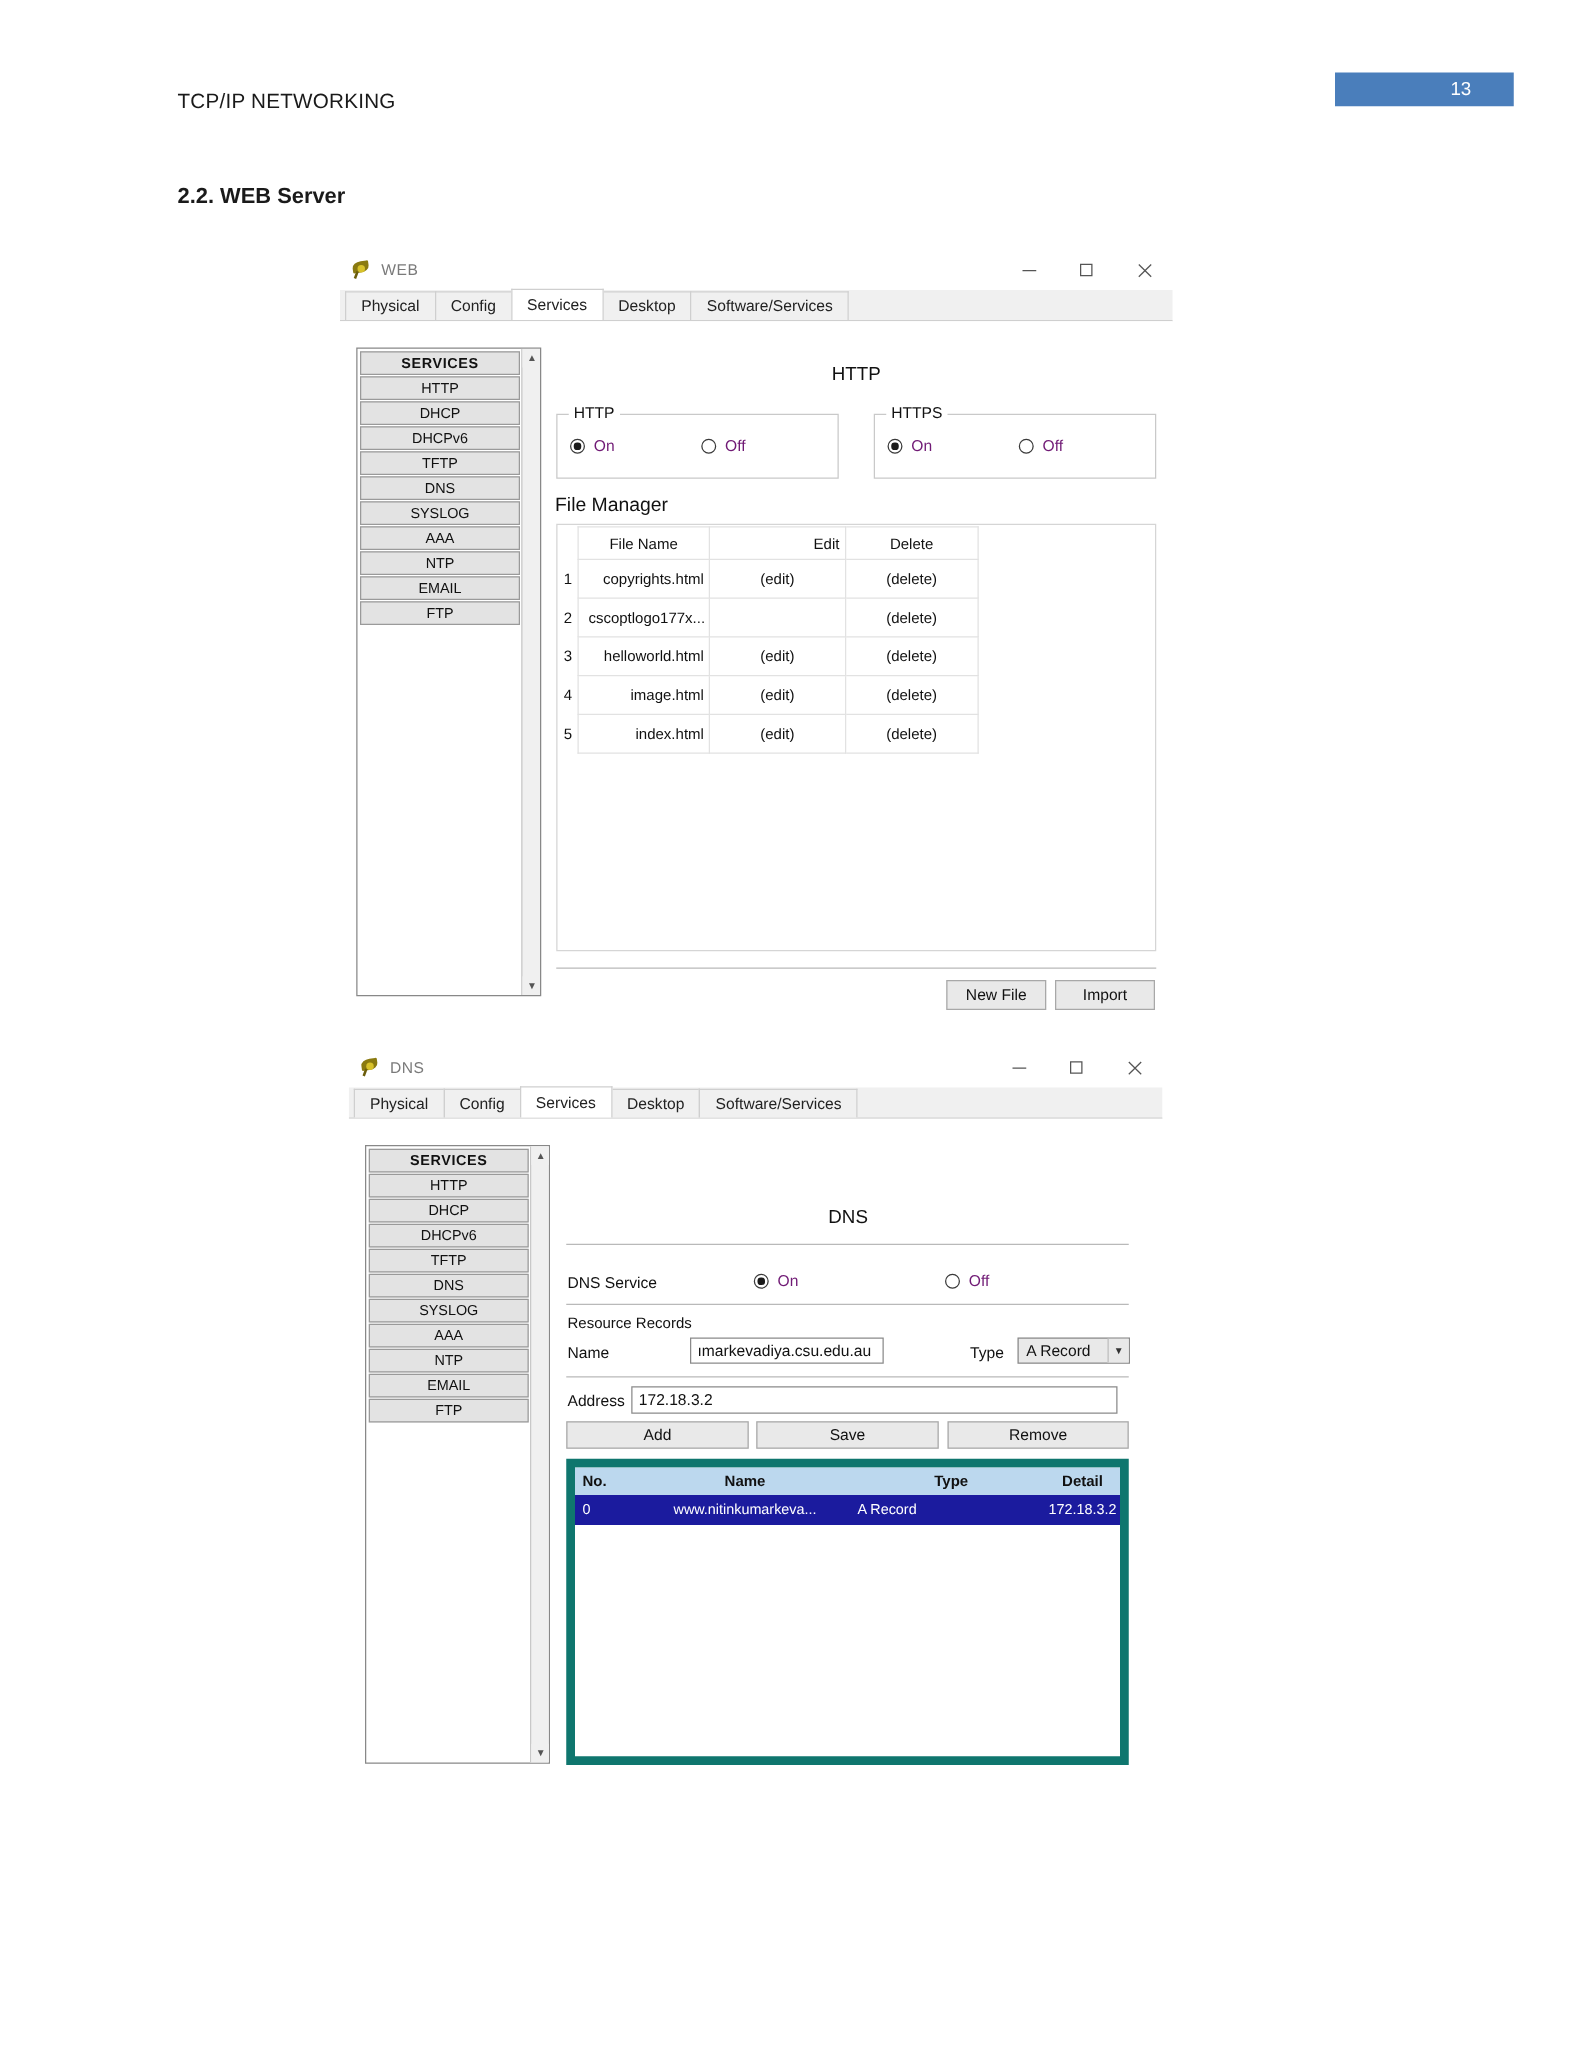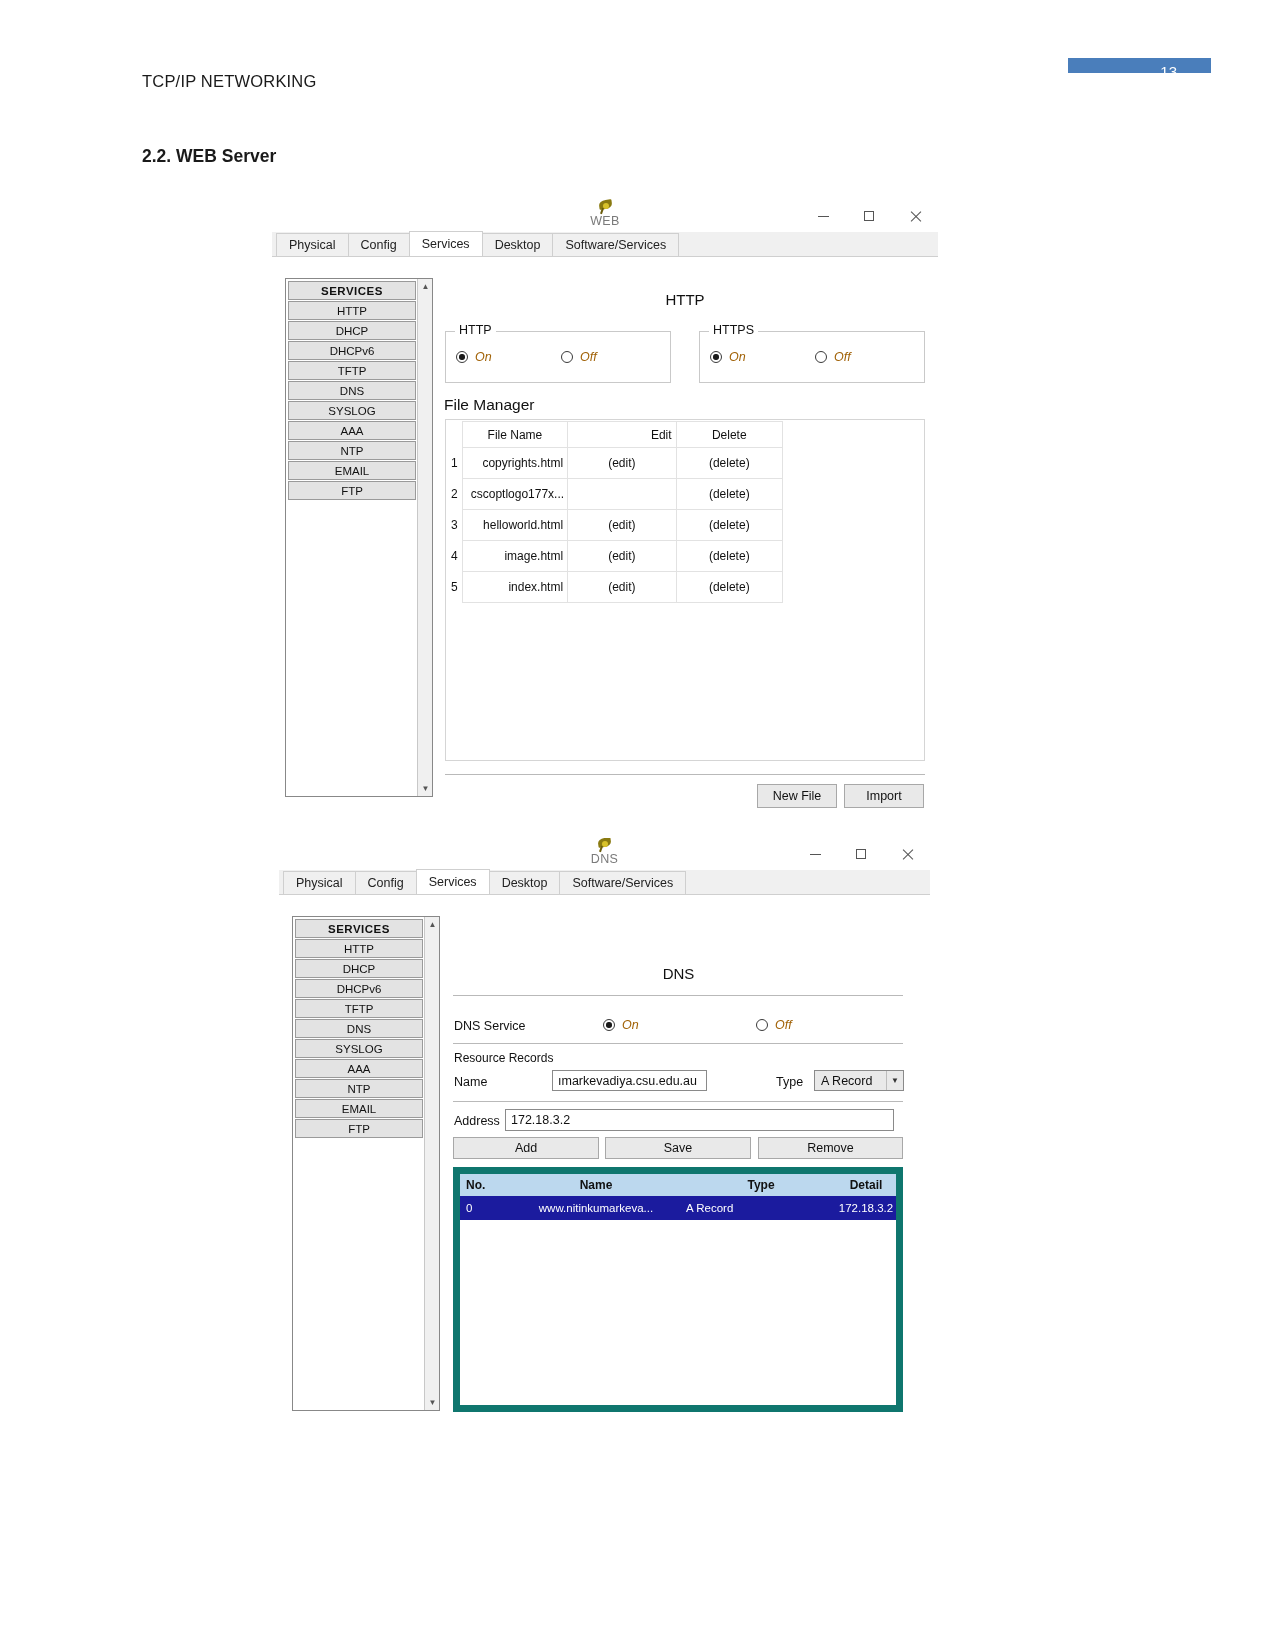--- a/index.html
+++ b/index.html
@@ -14,39 +14,39 @@
   }
 
   
   .doc-header { position:absolute; top:0; left:0; width:1275px; height:110px; }
   .doc-title {
     position:absolute; left:142px; top:72px;
     font-size:16.5px; letter-spacing:.2px; color:#1a1a1a;
     font-family:"Liberation Sans", sans-serif;
   }
   .page-badge {
-    position:absolute; left:1068px; top:58px; width:143px; height:15px;
+    position:absolute; left:1068px; top:58px; width:143px; height:27px;
     background:#4a7ebb; color:#ffffff;
     font-size:15px; text-align:right; padding-right:34px; line-height:27px;
   }
 
   .section-heading {
     position:absolute; left:142px; top:146px;
     font-size:17.5px; font-weight:bold; color:#1a1a1a;
   }
 
   
   .pt-window {
     position:absolute;
     background:#ffffff;
     font-family:"Liberation Sans", sans-serif;
   }
   .titlebar {
     position:relative; height:32px; background:#ffffff;
-    display:flex; align-items:center;flex-direction:column;
+    display:flex; align-items:center;
   }
   .title-icon {
     width:16px; height:14px; margin-left:10px; margin-right:7px;
     position:relative; flex:0 0 auto;
   }
   .title-icon .leaf {
     position:absolute; left:0; top:0; width:13px; height:9px;
     background:#8a7a10; border-radius:55% 10% 55% 10%;
     transform:rotate(-8deg);
   }
@@ -123,21 +123,21 @@
 
   .fieldset {
     position:absolute; border:1px solid #c9c9c9;
   }
   .fieldset > legend {
     position:absolute; top:-9px; left:9px; background:#ffffff;
     padding:0 4px; font-size:12.5px; color:#111;
   }
   .radio-row { display:flex; align-items:center; height:100%; }
   .radio {
-    display:flex; align-items:center; font-size:12.5px; color:#a16207;font-style:italic;
+    display:flex; align-items:center; font-size:12.5px; color:#701a75;
   }
   .rdot {
     width:12px; height:12px; border:1.3px solid #3a3a3a; border-radius:50%;
     margin-right:7px; position:relative; background:#fff; flex:0 0 auto;
   }
   .rdot.on:after {
     content:""; position:absolute; left:2.3px; top:2.3px;
     width:5.4px; height:5.4px; border-radius:50%; background:#1a1a1a;
   }
 

